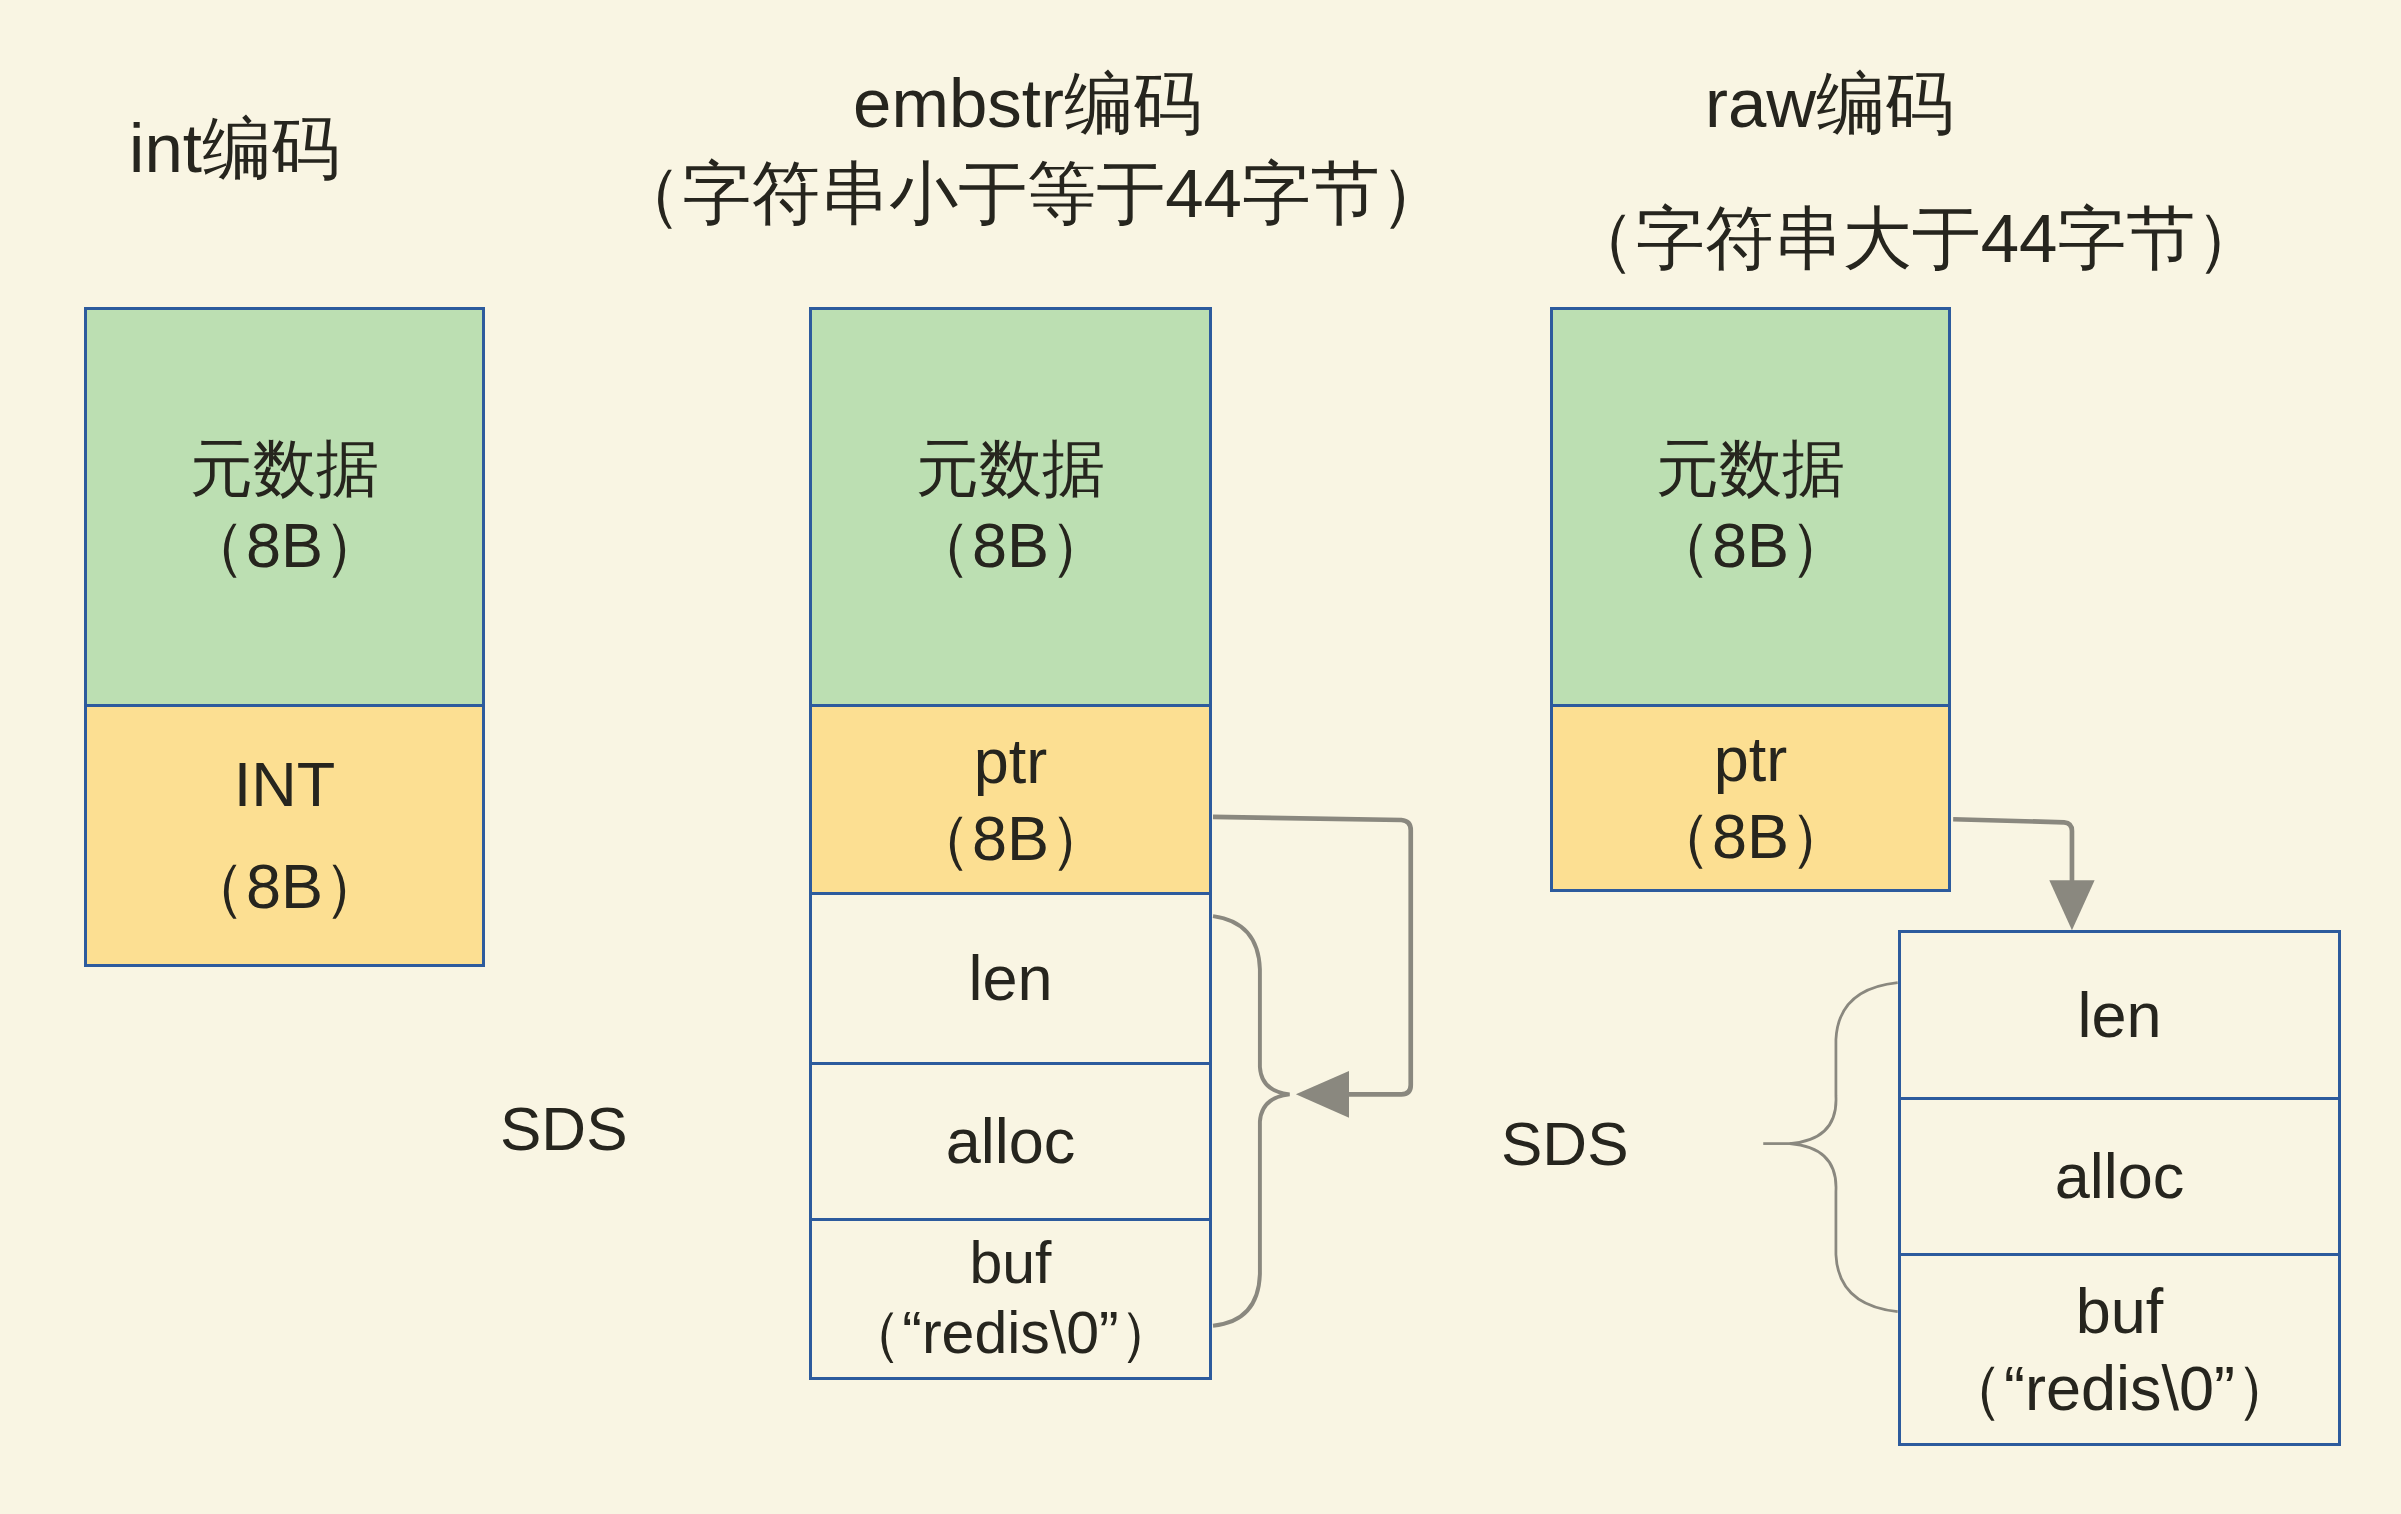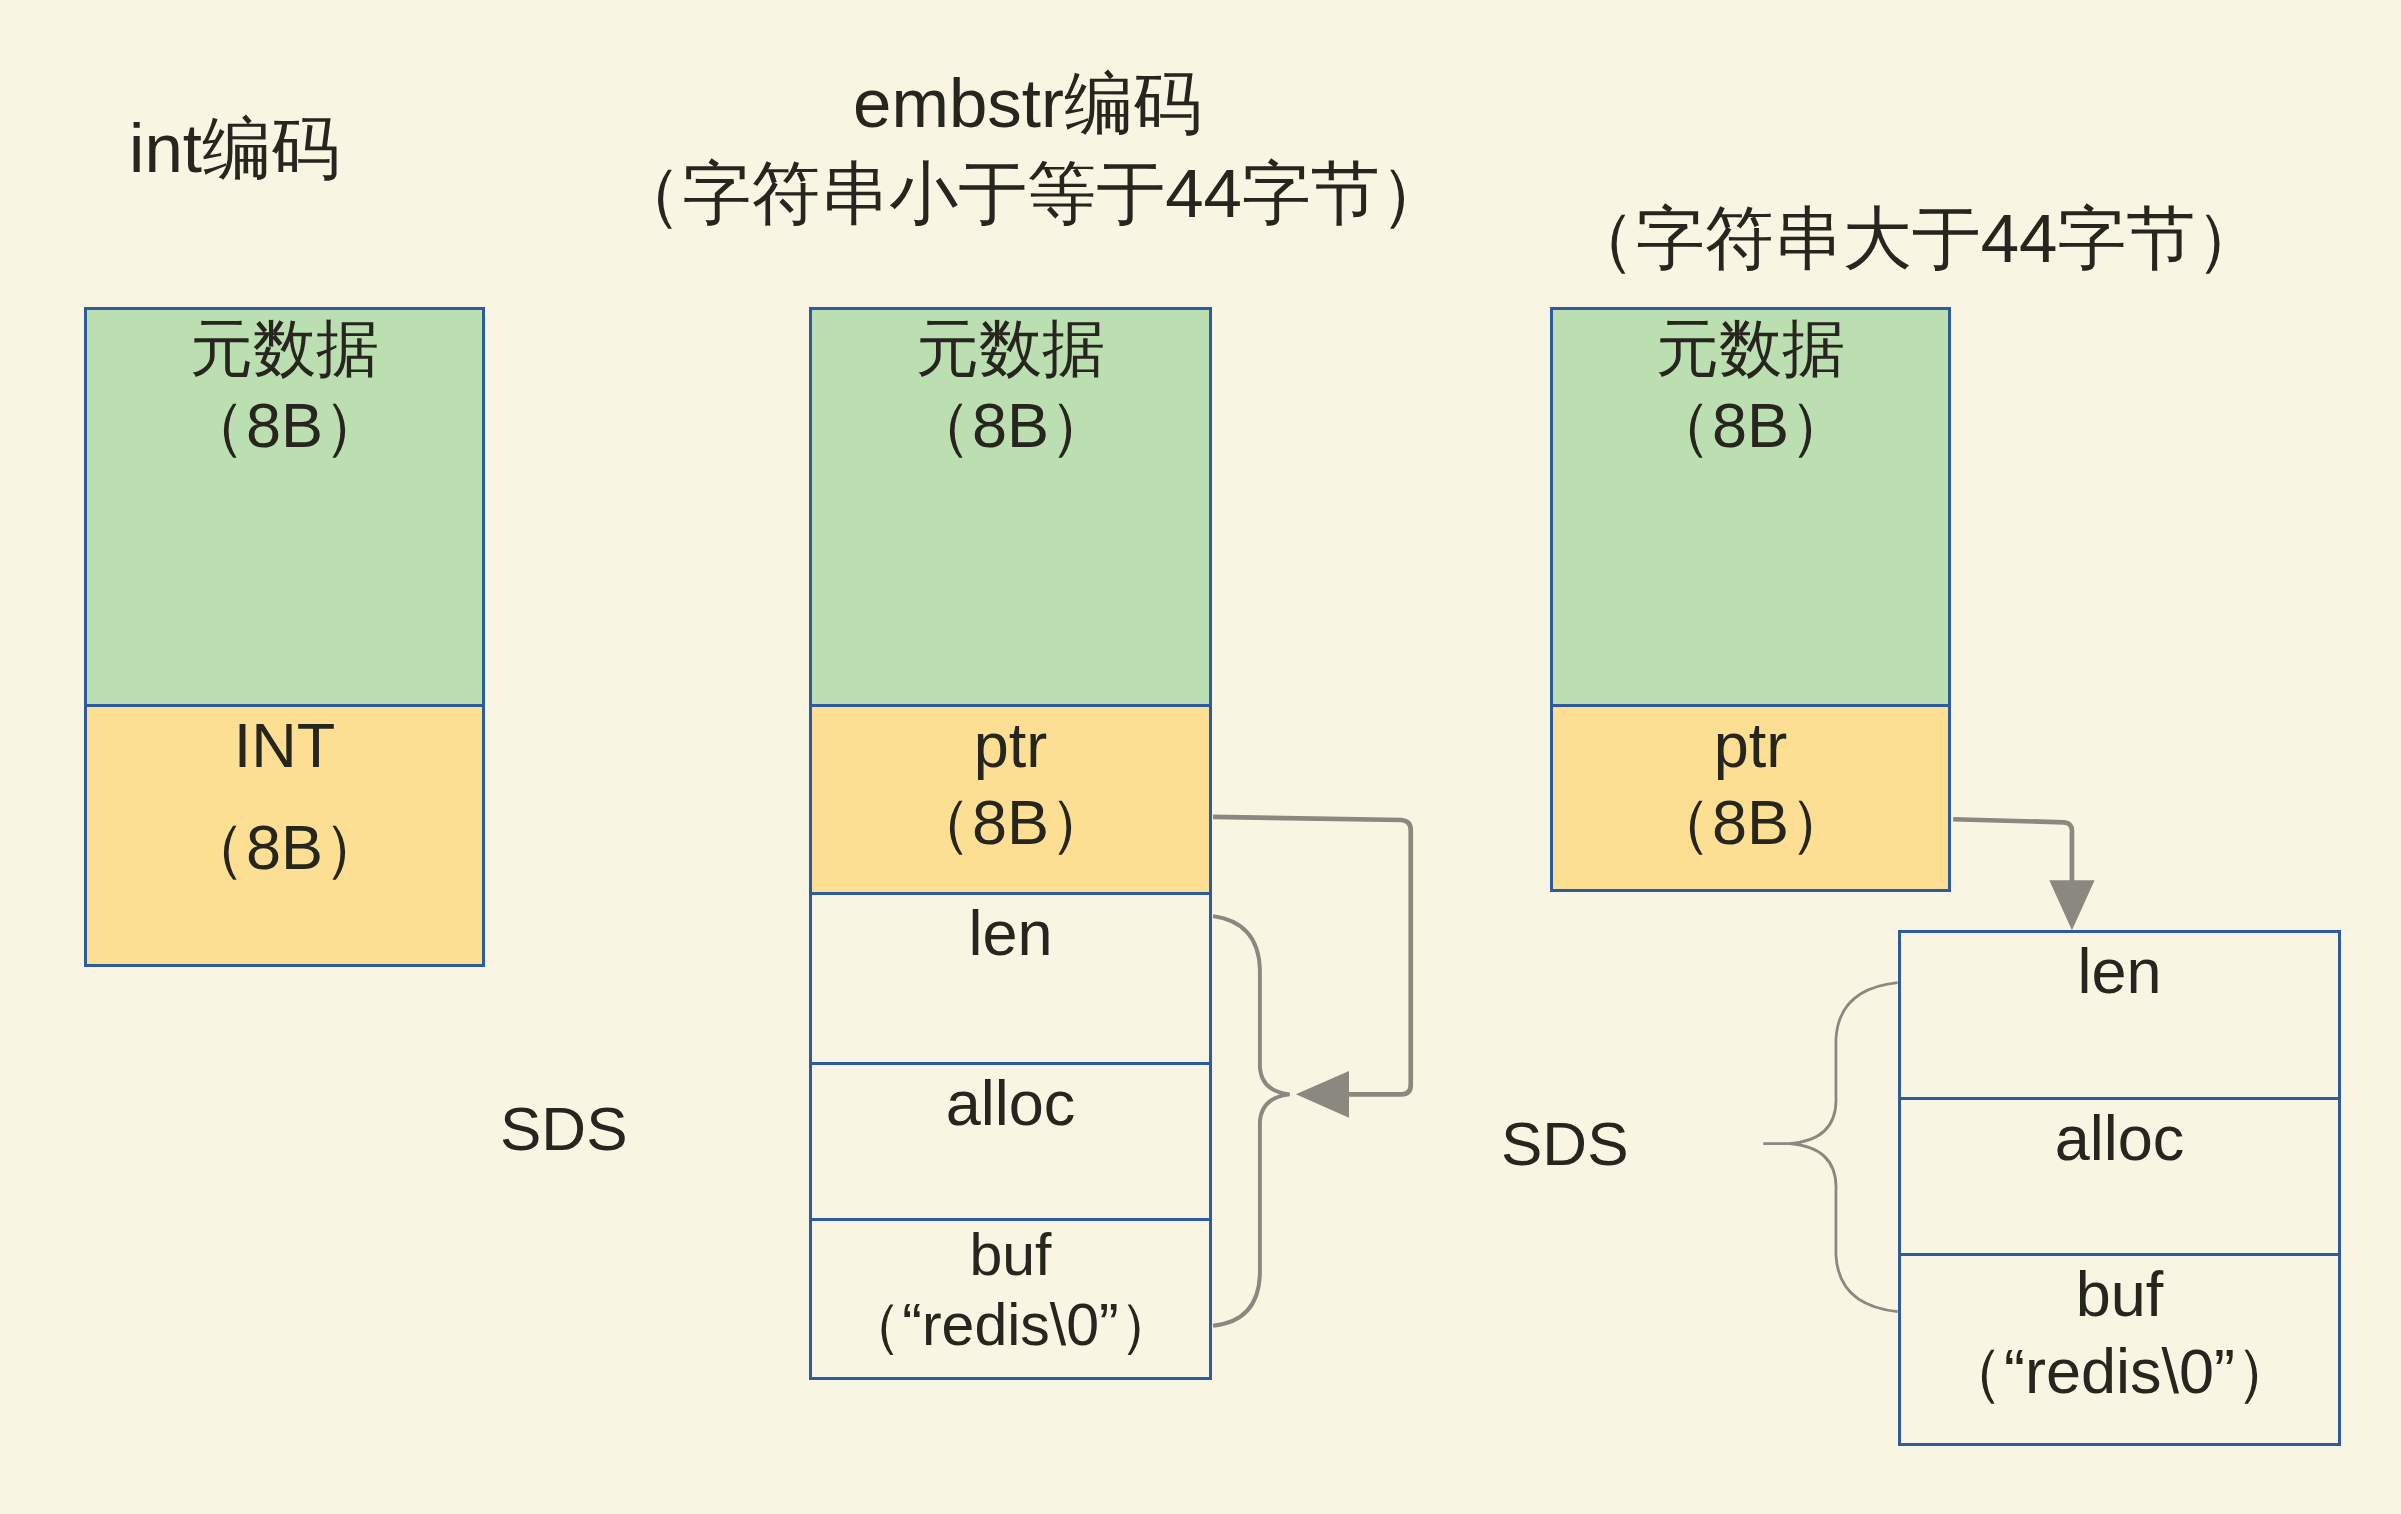--- a/index.html
+++ b/index.html
@@ -22,21 +22,21 @@
 
   .title{position:absolute;text-align:center;font-size:69px;line-height:1.1;white-space:nowrap;}
 
   .stack{
     position:absolute; box-sizing:border-box;
     border:3.9px solid var(--blue);
     display:flex; flex-direction:column;
   }
   .cell{
     box-sizing:border-box;
-    display:flex; flex-direction:column; align-items:center; 
+    display:flex; flex-direction:column; align-items:center; justify-content:center;
     text-align:center; font-size:63px; line-height:1.22;
   }
   .cell.divider{border-bottom:3.9px solid var(--blue);}
   .cell.green{background:var(--green);}
   .cell.yellow{background:var(--yellow);}
   .cell.plain{background:transparent;}
   .buf-cell{font-size:59px;line-height:1.18;}
 
   .sds-label{position:absolute;font-size:62px;text-align:left;white-space:nowrap;}
 </style>
@@ -54,20 +54,21 @@
     <path class="arrow" d="M 2499 1048 L 2641 1052 Q 2651 1053 2651 1063 L 2651 1155"></path>
     <polygon points="2651,1190 2622,1126 2680,1126"></polygon>
 
     <path class="brace-thin" d="M 2428 1257 Q 2352 1265 2349 1330 L 2349 1402 Q 2352 1458 2290 1463 Q 2352 1468 2349 1524 L 2349 1605 Q 2352 1670 2428 1678"></path>
     <path class="brace-thin" d="M 2256 1463 L 2292 1463"></path>
   </svg>
 
   <div class="title" style="left:754px;top:66px;width:547px;">embstr编码</div>
   <div class="title" style="left:47px;top:111px;width:375px;">int编码</div>
   <div class="title" style="left:562px;top:156px;width:938px;">（字符串小于等于44字节）</div>
+  <div class="title" style="left:1595px;top:66px;width:469px;">raw编码</div>
   <div class="title" style="left:1466px;top:156px;width:899px;margin-top:45px;">（字符串大于44字节）</div>
 
   <div class="stack" style="left:84px;top:307px;width:401px;height:660px;">
     <div class="cell green divider" style="height:397px;">
       <span>元数据</span>
       <span>（8B）</span>
     </div>
     <div class="cell yellow" style="flex:1;gap:25px;">
       <span>INT</span>
       <span>（8B）</span>

